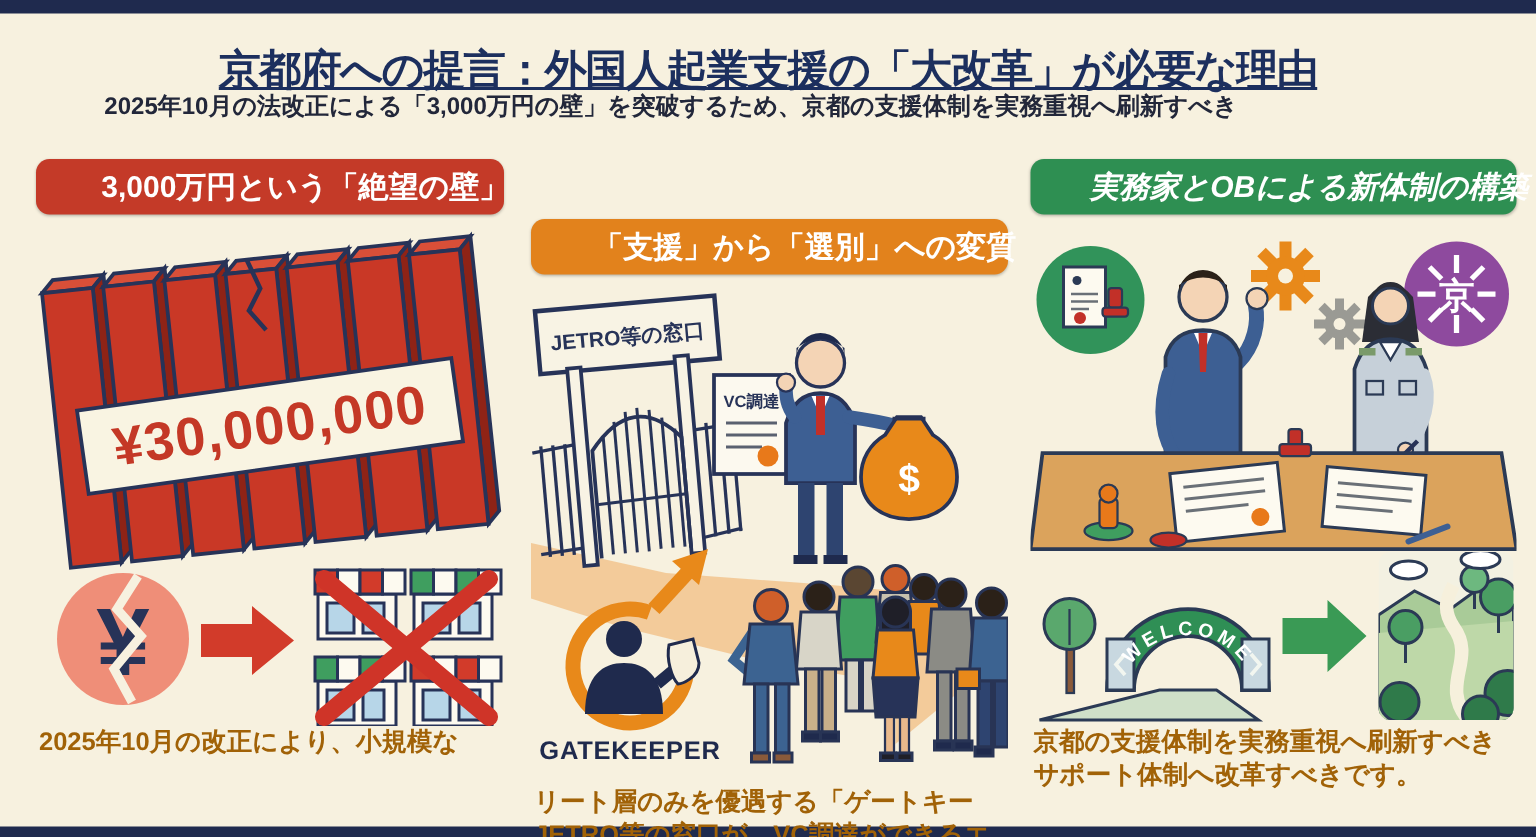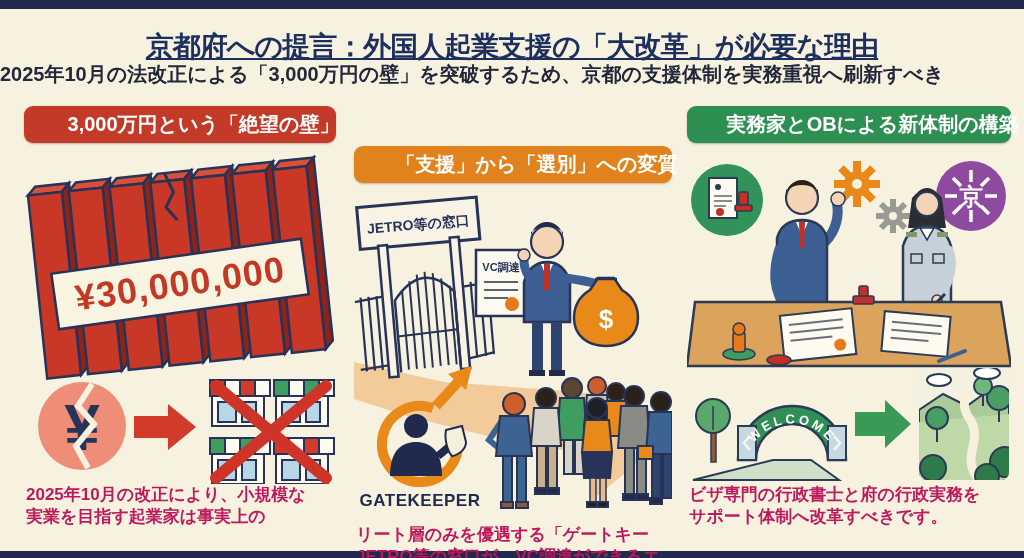--- a/index.html
+++ b/index.html
@@ -10,39 +10,39 @@
   }
   .bar{position:absolute;left:0;width:1024px;background:#1f2a4e;}
   .bar.top{top:0;height:9px;}
   .bar.bottom{bottom:0;height:7px;}
   .title{
     position:absolute;top:28px;left:0;width:1024px;text-align:center;
     font-size:28px;font-weight:800;color:#1c2f5e;letter-spacing:-1px;white-space:nowrap;text-decoration:underline;
   }
   .subtitle{
     position:absolute;top:61px;left:0;width:825px;text-align:right;
-    font-size:20px;font-weight:700;color:#22273a;white-space:nowrap;
+    font-size:16px;font-weight:700;color:#22273a;white-space:nowrap;
   }
   .col{position:absolute;top:106px;height:446px;}
   .col.c1{left:24px;width:312px;}
   .col.c2{left:354px;width:318px;margin-top:40px;}
   .col.c3{left:687px;width:324px;}
   .badge{
     height:37px;border-radius:9px;display:flex;align-items:center;justify-content:center;
     color:#ffffff;font-size:20px;font-weight:700;white-space:nowrap;
     box-shadow:0 1px 2px rgba(0,0,0,0.25);
     padding-left:47px;
   }
   .c1 .badge{background:#c43a28;}
   .c2 .badge{background:#e2821c;}
-  .c3 .badge{background:#2e8f52;}
+  .c3 .badge{background:#2e8f52;font-style:italic;}
   svg.illus{position:absolute;top:48px;left:0;}
   .caption{
     position:absolute;top:378px;left:2px;right:0;
-    font-size:17px;font-weight:700;color:#be185d;line-height:22px;white-space:nowrap;
+    font-size:17px;font-weight:700;color:#a16207;line-height:22px;white-space:nowrap;
   }
   svg text{font-family:"Liberation Sans","DejaVu Sans",sans-serif;}
 </style>
 </head>
 <body>
 
 <div class="bar top"></div>
 <div class="bar bottom"></div>
 
 <div class="title">京都府への提言：外国人起業支援の「大改革」が必要な理由</div>
@@ -132,21 +132,20 @@
       </g>
       <g stroke="#cf3428" stroke-width="12" stroke-linecap="round">
         <line x1="192" y1="232" x2="302" y2="324"></line>
           <line x1="302" y1="232" x2="192" y2="324"></line>
       </g>
     </g>
   </svg>
 
   <div class="caption">
     <div>2025年10月の改正により、小規模な</div>
-    <div>実業を目指す起業家は事実上の</div>
   </div>
 </div>
 
 <div class="col c2">
   <div class="badge">「支援」から「選別」への変質</div>
 
   <svg class="illus" width="318" height="330" viewBox="0 0 318 330">
 
     <polygon fill="#f2c48e" opacity="0.85" points="0,168 90,188 200,196 243,200 243,182 315,243 243,302 243,262 150,246 60,224 0,205"></polygon>
 
@@ -453,16 +452,16 @@
       <circle cx="318" cy="308" r="15" fill="#2f7a4a" stroke="#2b3a55" stroke-width="2"></circle>
       <circle cx="300" cy="322" r="12" fill="#2f7a4a" stroke="#2b3a55" stroke-width="2"></circle>
       <g fill="#ffffff" stroke="#2b3a55" stroke-width="2">
         <ellipse cx="252" cy="226" rx="12" ry="6"></ellipse>
           <ellipse cx="300" cy="219" rx="13" ry="6"></ellipse>
       </g>
     </g>
   </svg>
 
   <div class="caption">
-    <div>ビザ専門の行政書士と府の行政実務を</div>
+    <div>京都の支援体制を実務重視へ刷新すべき</div>
     <div>サポート体制へ改革すべきです。</div>
   </div>
 </div>
 
 </body></html>

